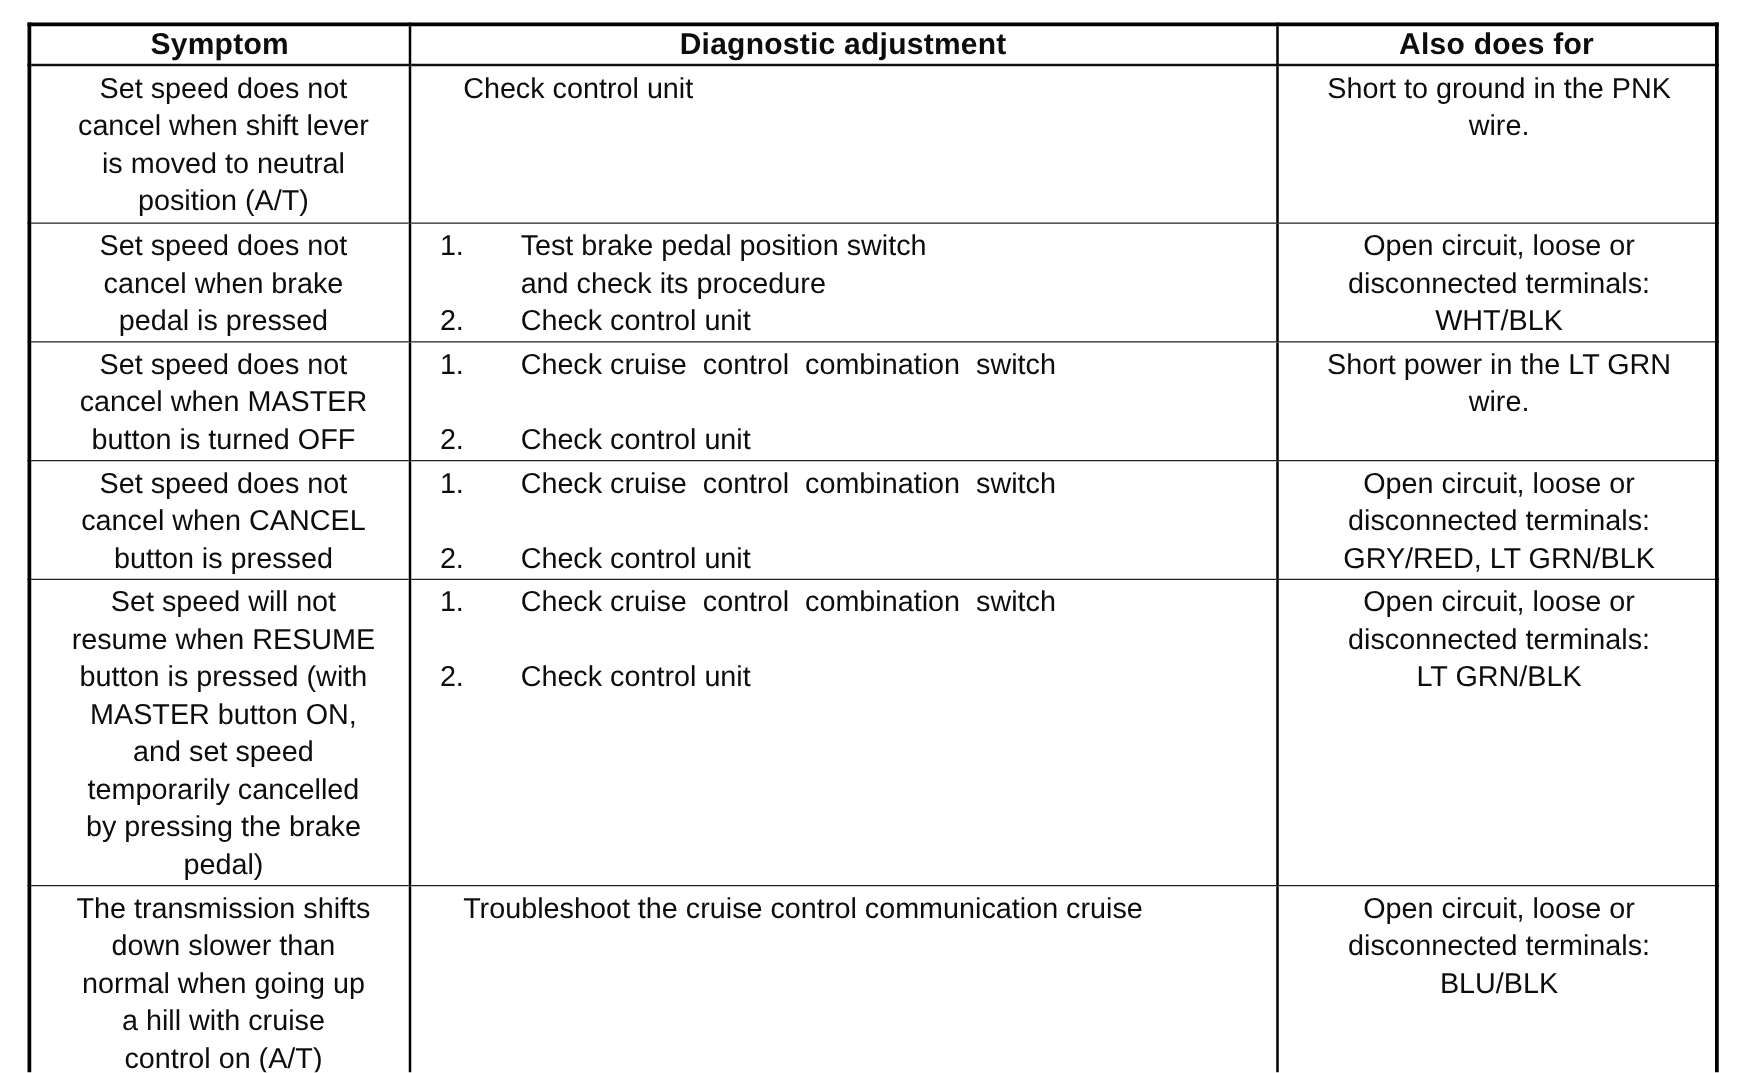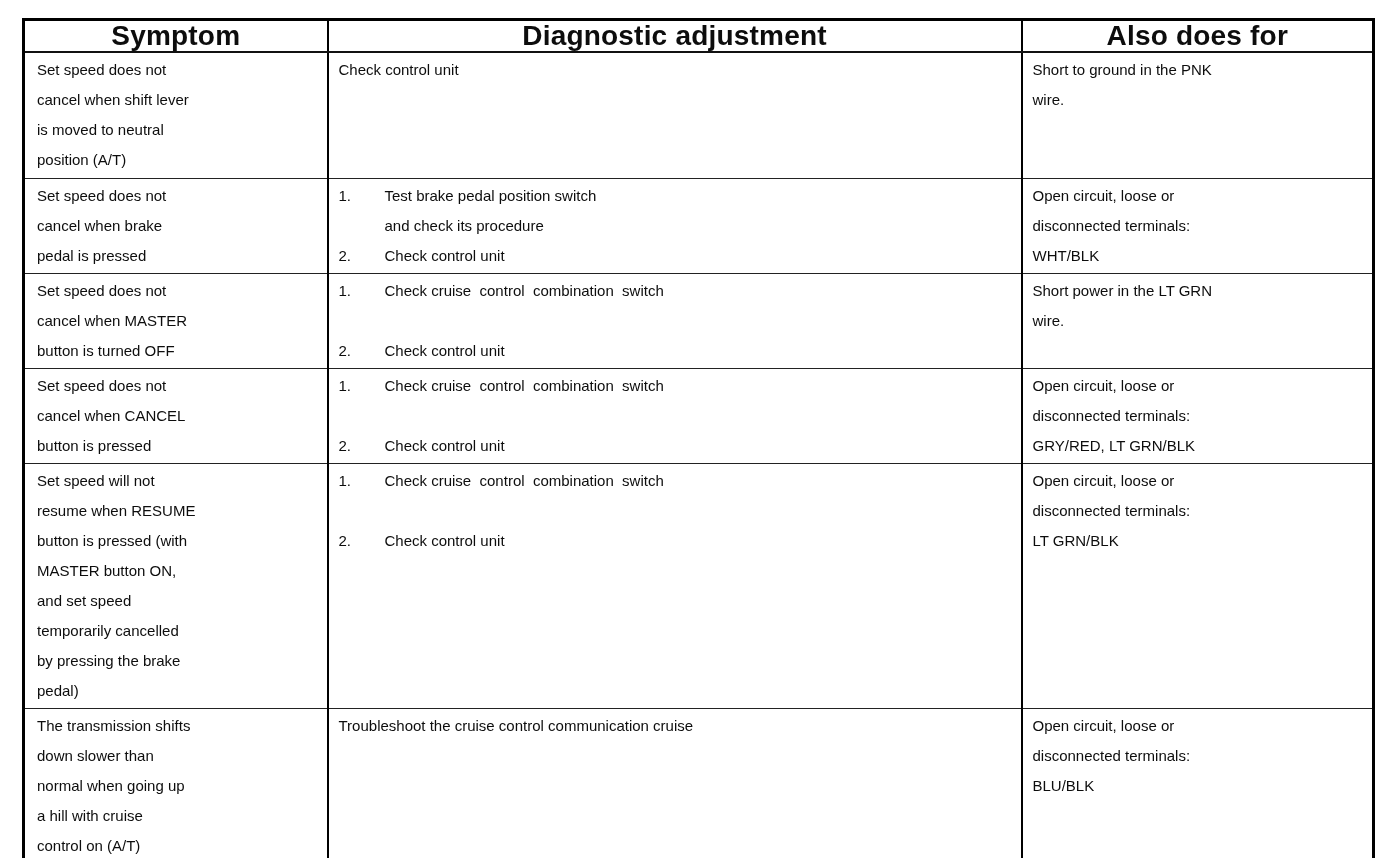--- a/index.html
+++ b/index.html
@@ -26,47 +26,48 @@
     border: 3px solid #000000;
   }
   col.c-symptom   { width: 304px; }
   col.c-procedure { width: 694px; }
   col.c-also      { width: 352px; }
 
   th.hdr {
     border-left: 2px solid #000;
     border-right: 2px solid #000;
     border-bottom: 2px solid #111;
-    font-size: 28px;
+    font-size: 24px;
     font-weight: bold;
     text-align: center;
     height: 30px;
     line-height: 28px;
     padding: 0 4px;
     vertical-align: middle;
     letter-spacing: 0.2px;
   }
   td.cell {
     border-left: 2px solid #000;
     border-right: 2px solid #000;
     border-top: 1px solid #222;
     border-bottom: 1px solid #222;
     vertical-align: top;
-    font-size: 15px;
+    font-size: 23px;
     line-height: 30px;
     padding: 2px 6px 2px 12px;
     overflow: hidden;
+    text-align: center;
   }
   td.symptom, td.also { white-space: pre-line; }
   td.also { padding-left: 10px; margin-top: 36px; }
   td.proc { padding-left: 10px; }
 
   .p-line { display: flex; min-height: 30px; }
   .p-num  { flex: 0 0 46px; }
-  .p-text { white-space: pre-wrap; }
+  .p-text { white-space: pre-wrap; margin-left: 32px; }
 
   
   tbody tr:nth-child(1) { height: 126px; }
   tbody tr:nth-child(2) { height: 90px; }
   tbody tr:nth-child(3) { height: 90px; }
   tbody tr:nth-child(4) { height: 90px; }
   tbody tr:nth-child(5) { height: 242px; }
   tbody tr:nth-child(6) { height: 145px; }
 </style>
 </head>

